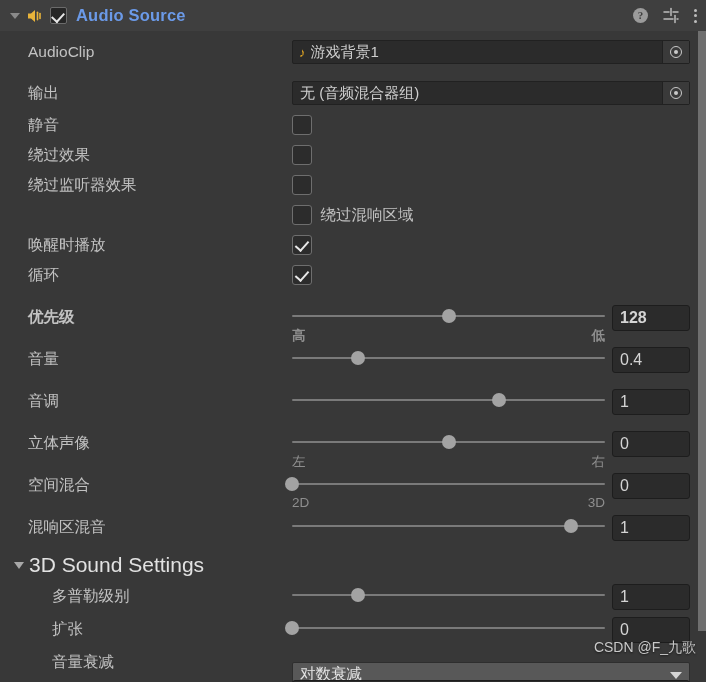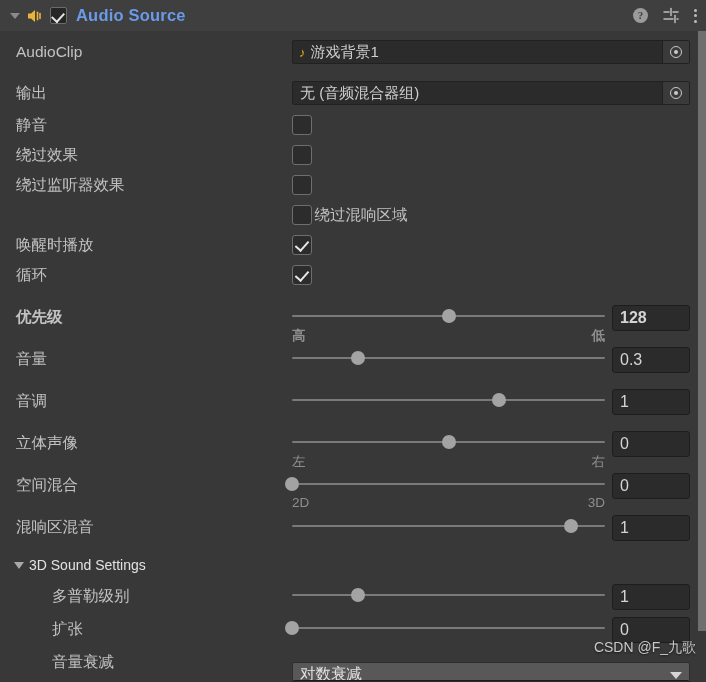--- a/index.html
+++ b/index.html
@@ -44,21 +44,21 @@
   .kebab{width:4px;height:16px;position:relative;}
   .kebab i{position:absolute;left:0;width:3px;height:3px;border-radius:50%;background:#bdbdbd;}
   .kebab i:nth-child(1){top:1px;} .kebab i:nth-child(2){top:6.5px;} .kebab i:nth-child(3){top:12px;}
 
   
   .body{position:absolute;left:0;top:31px;width:706px;height:651px;background:#383838;}
   .row{position:absolute;left:0;width:706px;display:flex;align-items:center;}
   .label{
     color:#c2c2c2;font-size:15.5px;white-space:nowrap;
   }
-  .label.lvl0{padding-left:16px;}
+  .label.lvl0{padding-left:28px;}
   .label.lvl1{padding-left:52px;}
 
   
   .objfield{
     position:absolute;left:292px;width:398px;height:24px;
     background:#2b2b2b;border:1px solid #212121;border-radius:2px;
     display:flex;align-items:center;box-sizing:border-box;
   }
   .objfield .note{color:#e5a823;font-size:13px;margin-left:6px;margin-right:5px;line-height:1;}
   .objfield .txt{color:#cfcfcf;font-size:15px;white-space:nowrap;overflow:hidden;}
@@ -118,21 +118,21 @@
     border-top:7px solid #d5d5d5;
   }
 
   
   .sect{position:absolute;left:0;display:flex;align-items:center;}
   .sect .tri{
     width:0;height:0;margin-left:14px;margin-right:5px;
     border-left:5.5px solid transparent;border-right:5.5px solid transparent;
     border-top:7px solid #a8a8a8;
   }
-  .sect .stitle{color:#e2e2e2;font-size:14px;}
+  .sect .stitle{color:#e2e2e2;font-size:21px;}
 
   
   .scrollbar{position:absolute;right:0;top:31px;width:8px;height:651px;background:#383838;}
   .scrollthumb{position:absolute;right:0;top:0;width:8px;height:600px;background:#6f6f6f;border-radius:0;}
 
   .watermark{
     position:absolute;right:10px;bottom:25px;color:#c9c9c9;font-size:14px;
     text-shadow:0 1px 2px rgba(0,0,0,.6);pointer-events:none;
   }
 </style>
@@ -240,21 +240,21 @@
       </div>
     </div>
 
     <div class="row" style="top:314px;height:28px;">
       <div class="label lvl0">音量</div>
       <div class="slider" style="top:5px;">
         <div class="track"></div>
         <div class="knob" style="left:21%;"></div>
       </div>
       <div class="numfield" style="top:2px;">
-        <span>0.3</span>
+        <span>0.4</span>
       </div>
     </div>
 
     <div class="row" style="top:356px;height:28px;">
       <div class="label lvl0">音调</div>
       <div class="slider" style="top:5px;">
         <div class="track"></div>
         <div class="knob" style="left:66%;"></div>
       </div>
       <div class="numfield" style="top:2px;">

